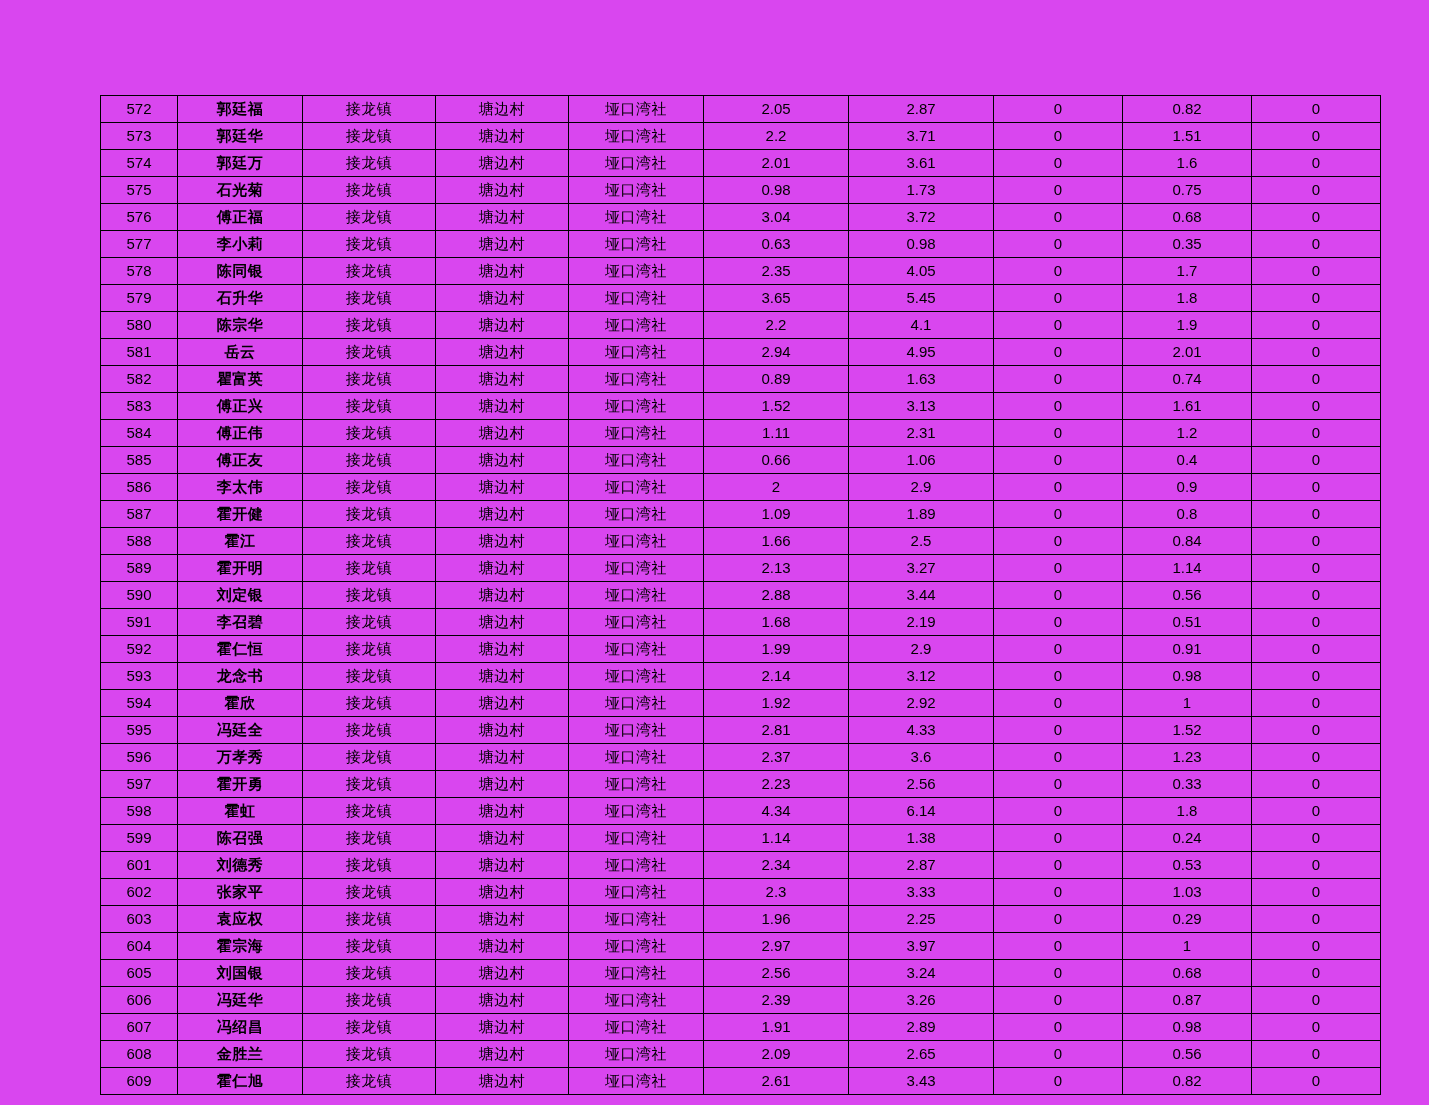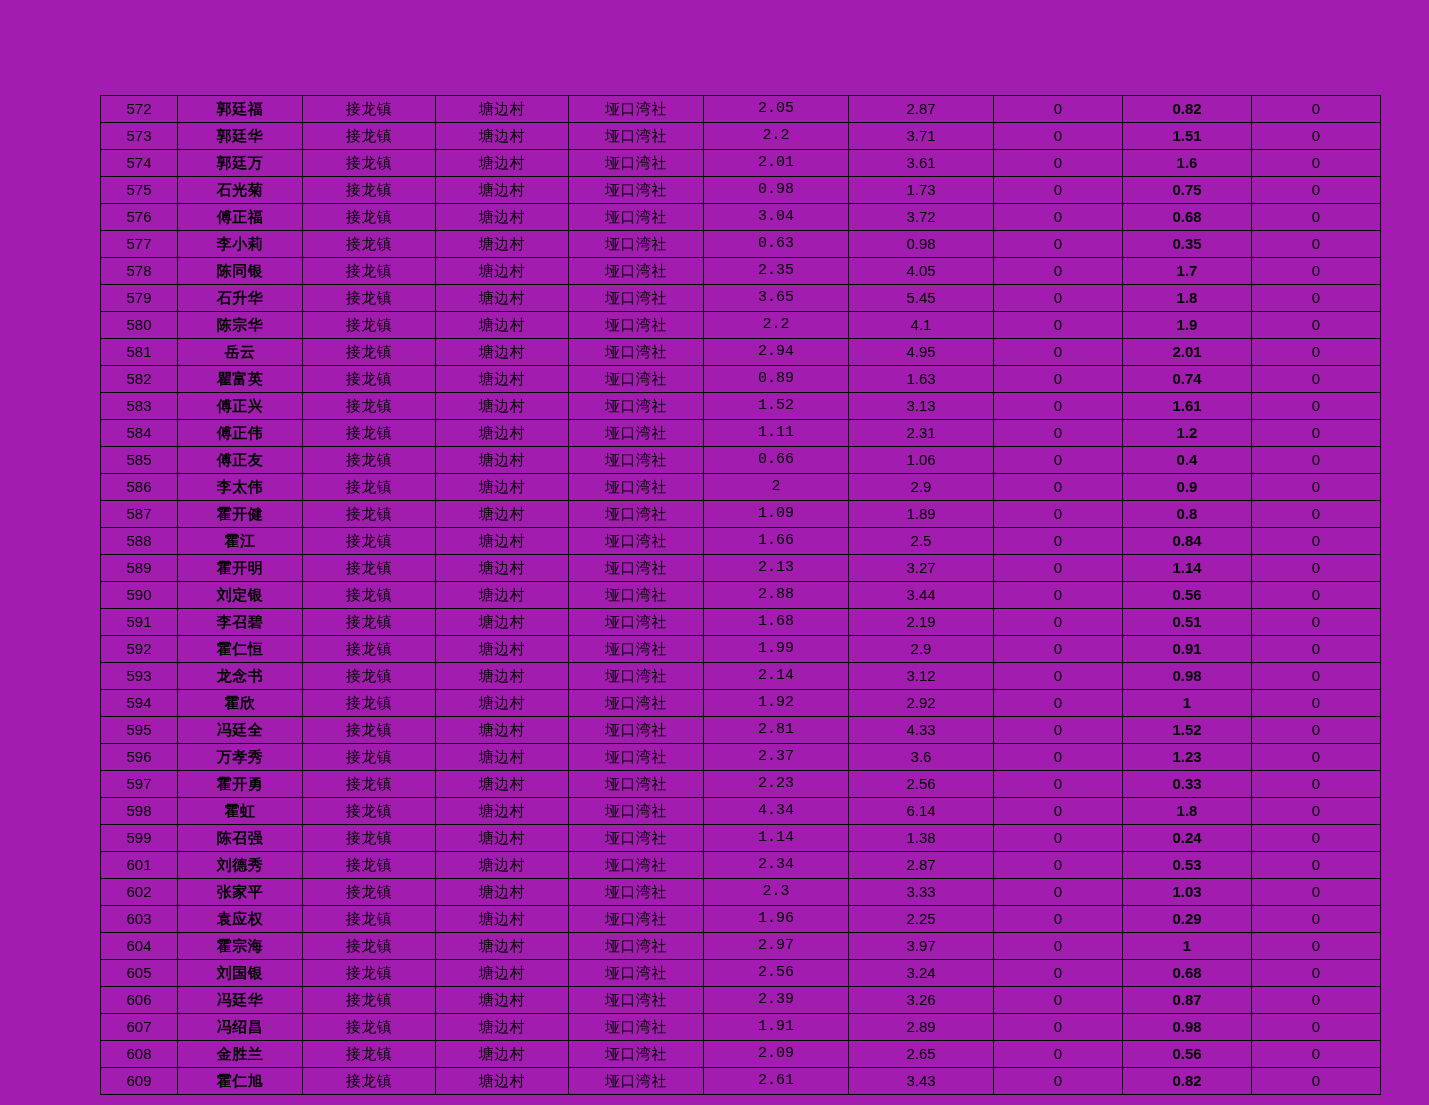--- a/index.html
+++ b/index.html
@@ -14,21 +14,21 @@
     color: #000000;
     position: relative;
     overflow: hidden;
   }
   .page {
     position: absolute;
     left: 0;
     top: 0;
     width: 1429px;
     height: 1105px;
-    background: #a21caf;
+    background: #d946ef;
   }
   .table-wrap {
     position: absolute;
     left: 100px;
     top: 95px;
     width: 1230px;
   }
   table.data-table {
     border-collapse: collapse;
     width: 1230px;
@@ -44,24 +44,24 @@
     line-height: 24px;
     font-family: "Liberation Sans", sans-serif;
     white-space: nowrap;
     overflow: hidden;
   }
   table.data-table td.c-idx { width: 72px; }
   table.data-table td.c-name { width: 120px; font-weight: bold; }
   table.data-table td.c-town { width: 128px; }
   table.data-table td.c-village { width: 128px; }
   table.data-table td.c-group { width: 130px; }
-  table.data-table td.c-n1 { width: 140px; font-family: Liberation Mono, monospace; }
+  table.data-table td.c-n1 { width: 140px; }
   table.data-table td.c-n2 { width: 140px; }
   table.data-table td.c-n3 { width: 124px; }
-  table.data-table td.c-n4 { width: 124px; font-weight: bold; }
+  table.data-table td.c-n4 { width: 124px; }
   table.data-table td.c-n5 { width: 124px; }
   .cjk {
     font-family: "DejaVu Sans", "Liberation Sans", sans-serif;
     letter-spacing: 0.5px;
   }
 </style>
 </head>
 <body>
 
 <div class="page">

